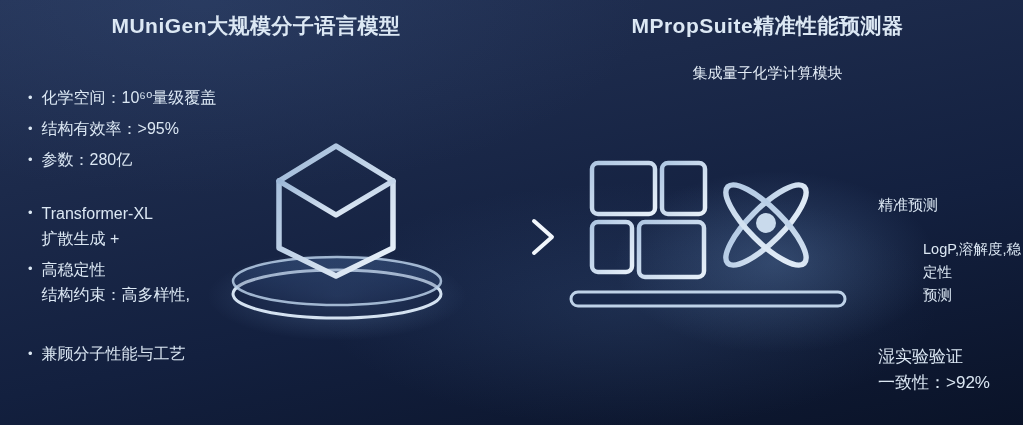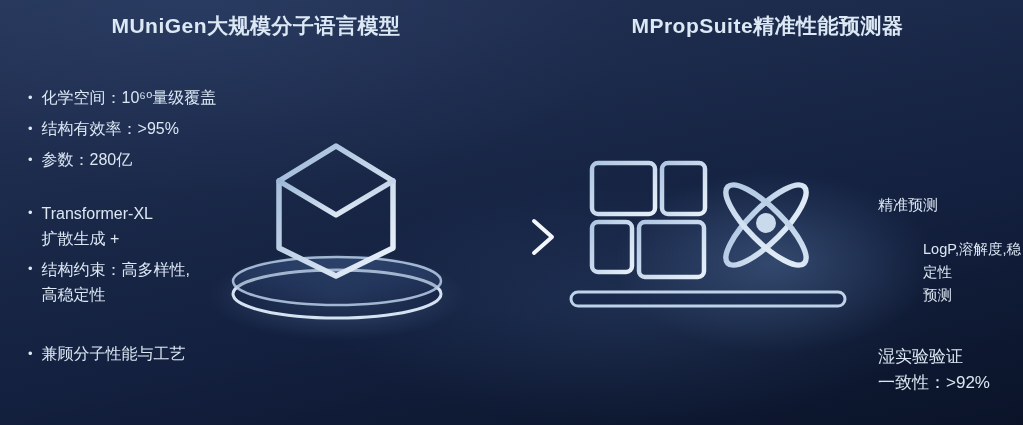--- a/index.html
+++ b/index.html
@@ -93,20 +93,21 @@
       <circle cx="766" cy="223" r="10" fill="#c9daec"></circle>
     </g>
 
     <g>
       <rect x="571" y="292" width="274" height="14" rx="7" fill="rgba(20,38,74,0.5)" stroke="#bed2e8" stroke-width="3"></rect>
     </g>
   </svg>
 
   <div class="title title-left">MUniGen大规模分子语言模型</div>
   <div class="title title-right">MPropSuite精准性能预测器</div>
+  <div class="subtitle">集成量子化学计算模块</div>
 
   <ul class="bullets" id="group1">
     <li>
       <span class="dot">•</span>
       <span class="txt">
           <span class="line">化学空间：10⁶⁰量级覆盖</span>
         </span>
     </li>
     <li>
       <span class="dot">•</span>
@@ -126,22 +127,22 @@
     <li>
       <span class="dot">•</span>
       <span class="txt">
         <span class="line">Transformer-XL</span>
         <span class="line">扩散生成 +</span>
       </span>
     </li>
     <li>
       <span class="dot">•</span>
       <span class="txt">
+        <span class="line">高稳定性</span>
         <span class="line">结构约束：高多样性,</span>
-        <span class="line">高稳定性</span>
       </span>
     </li>
   </ul>
 
   <ul class="bullets" id="group3">
     <li>
       <span class="dot">•</span>
       <span class="txt">
           <span class="line">兼顾分子性能与工艺</span>
         </span>

